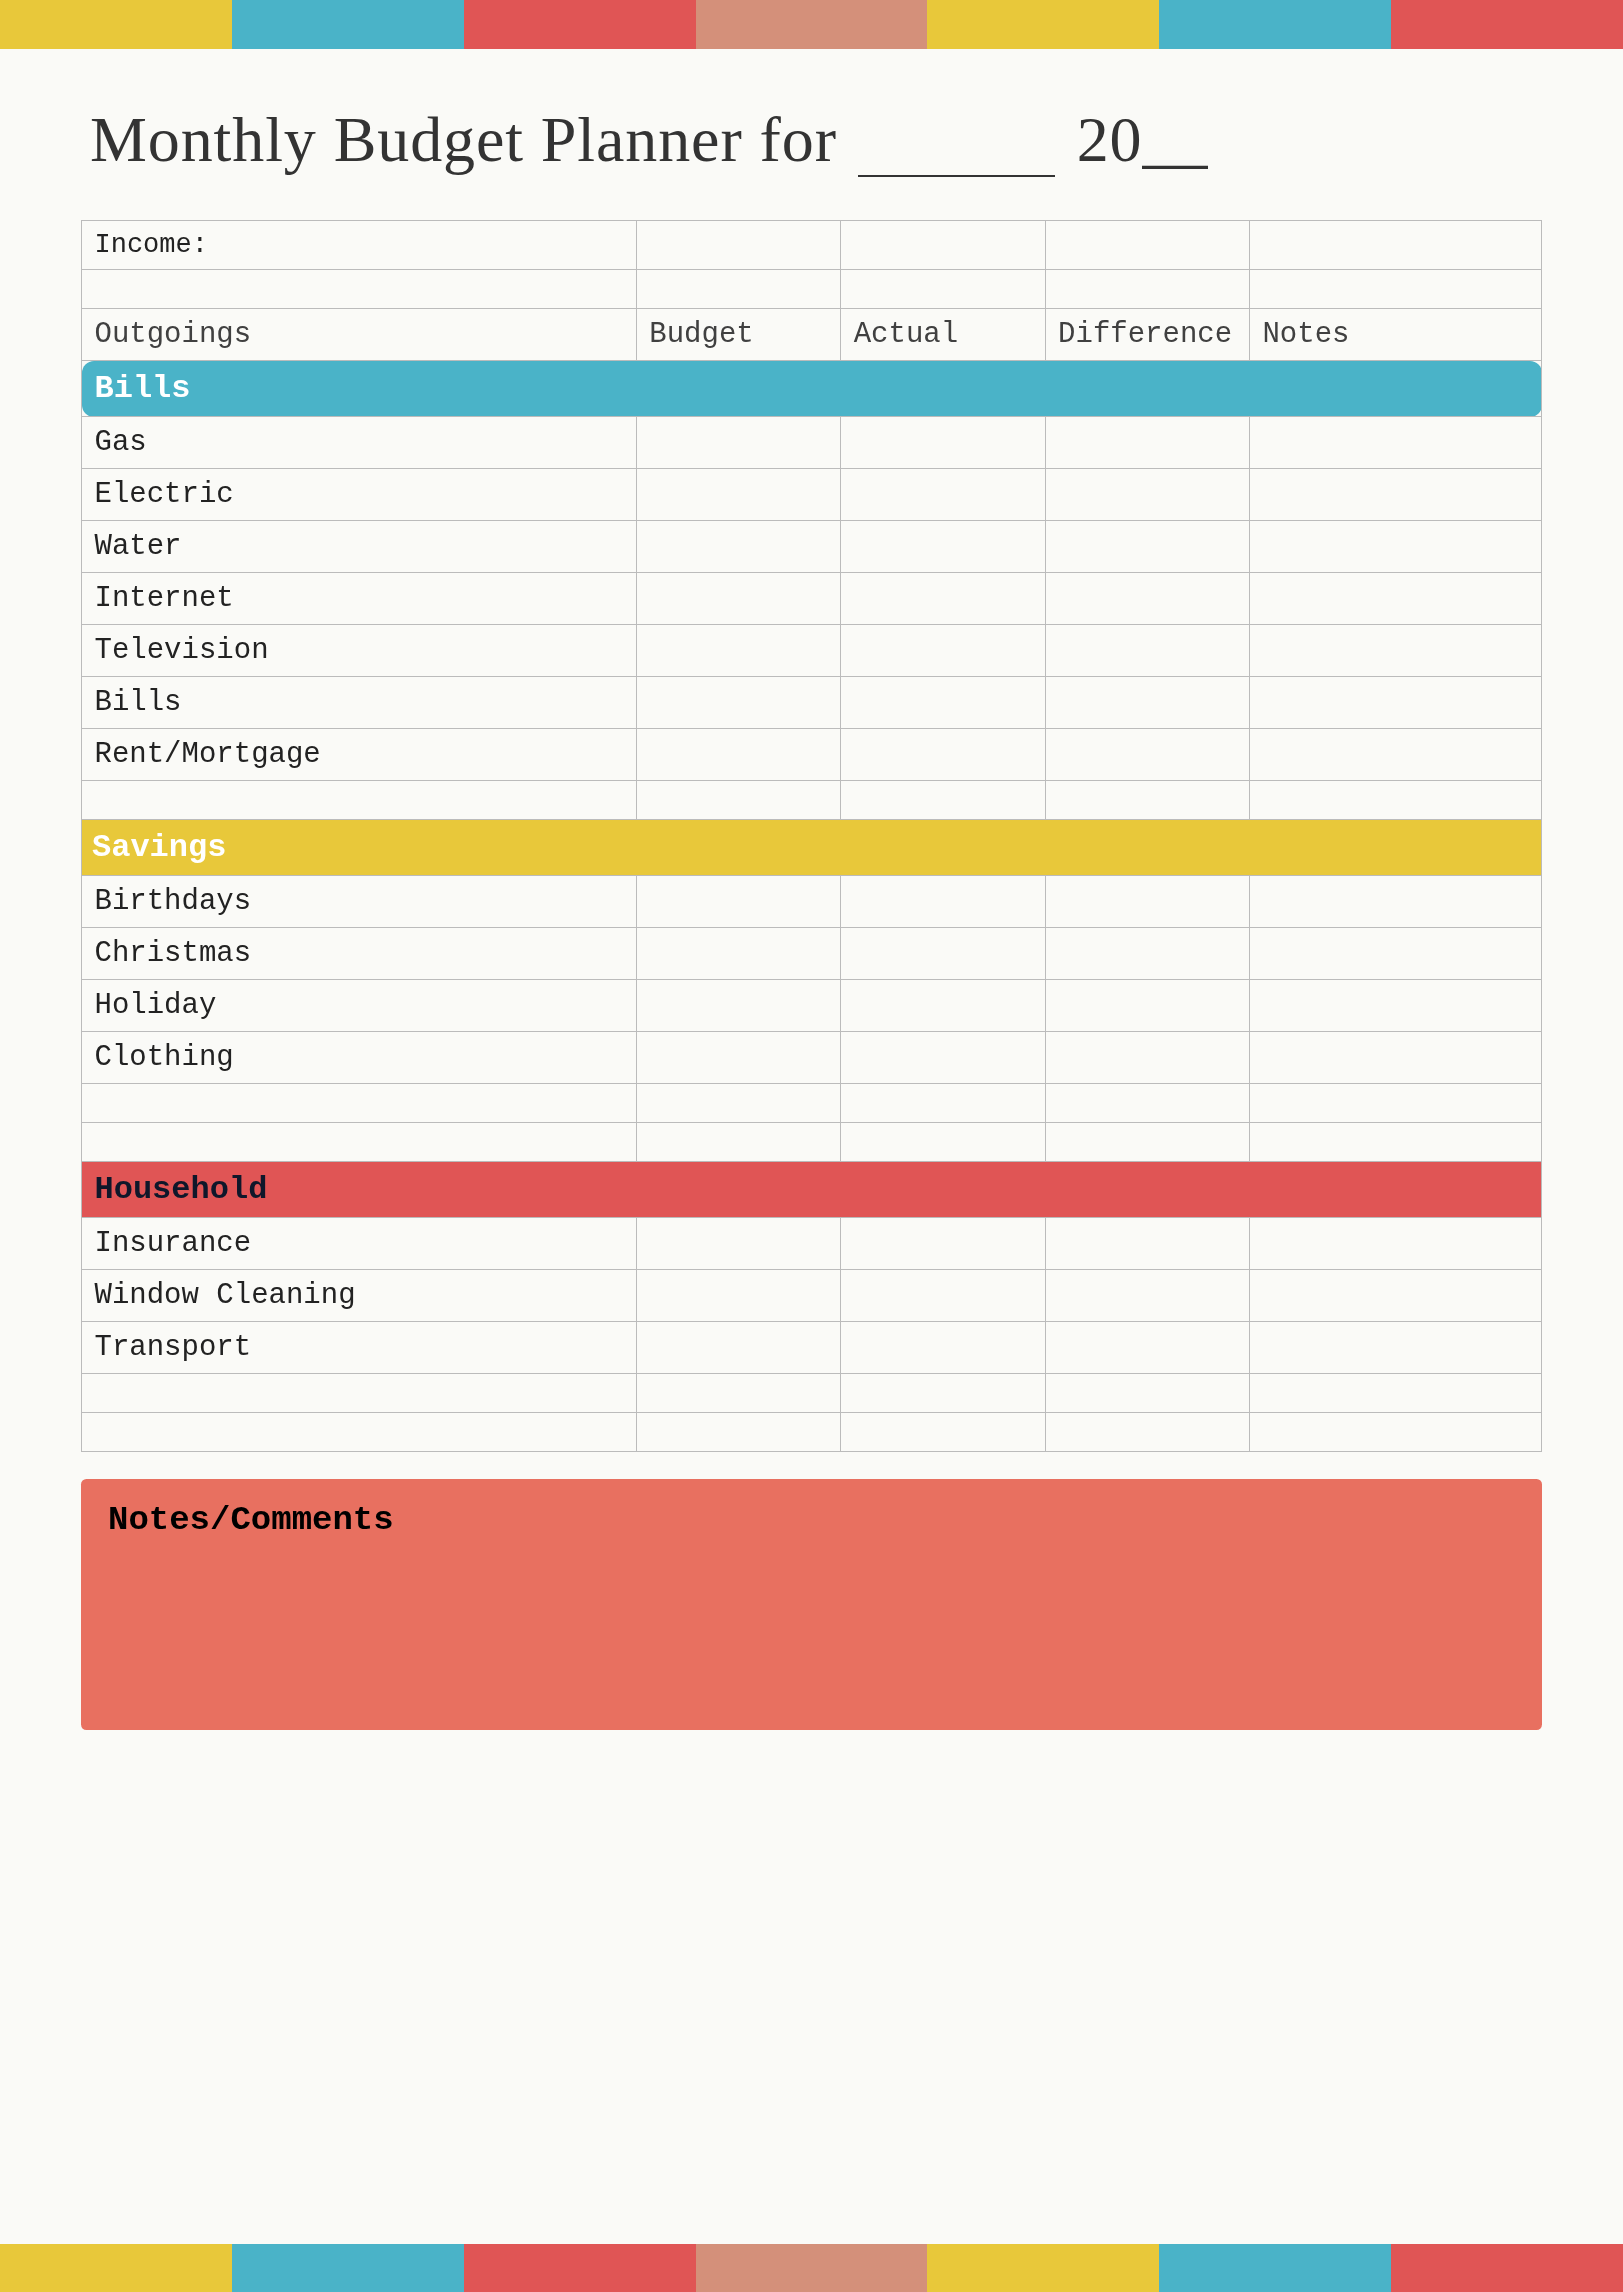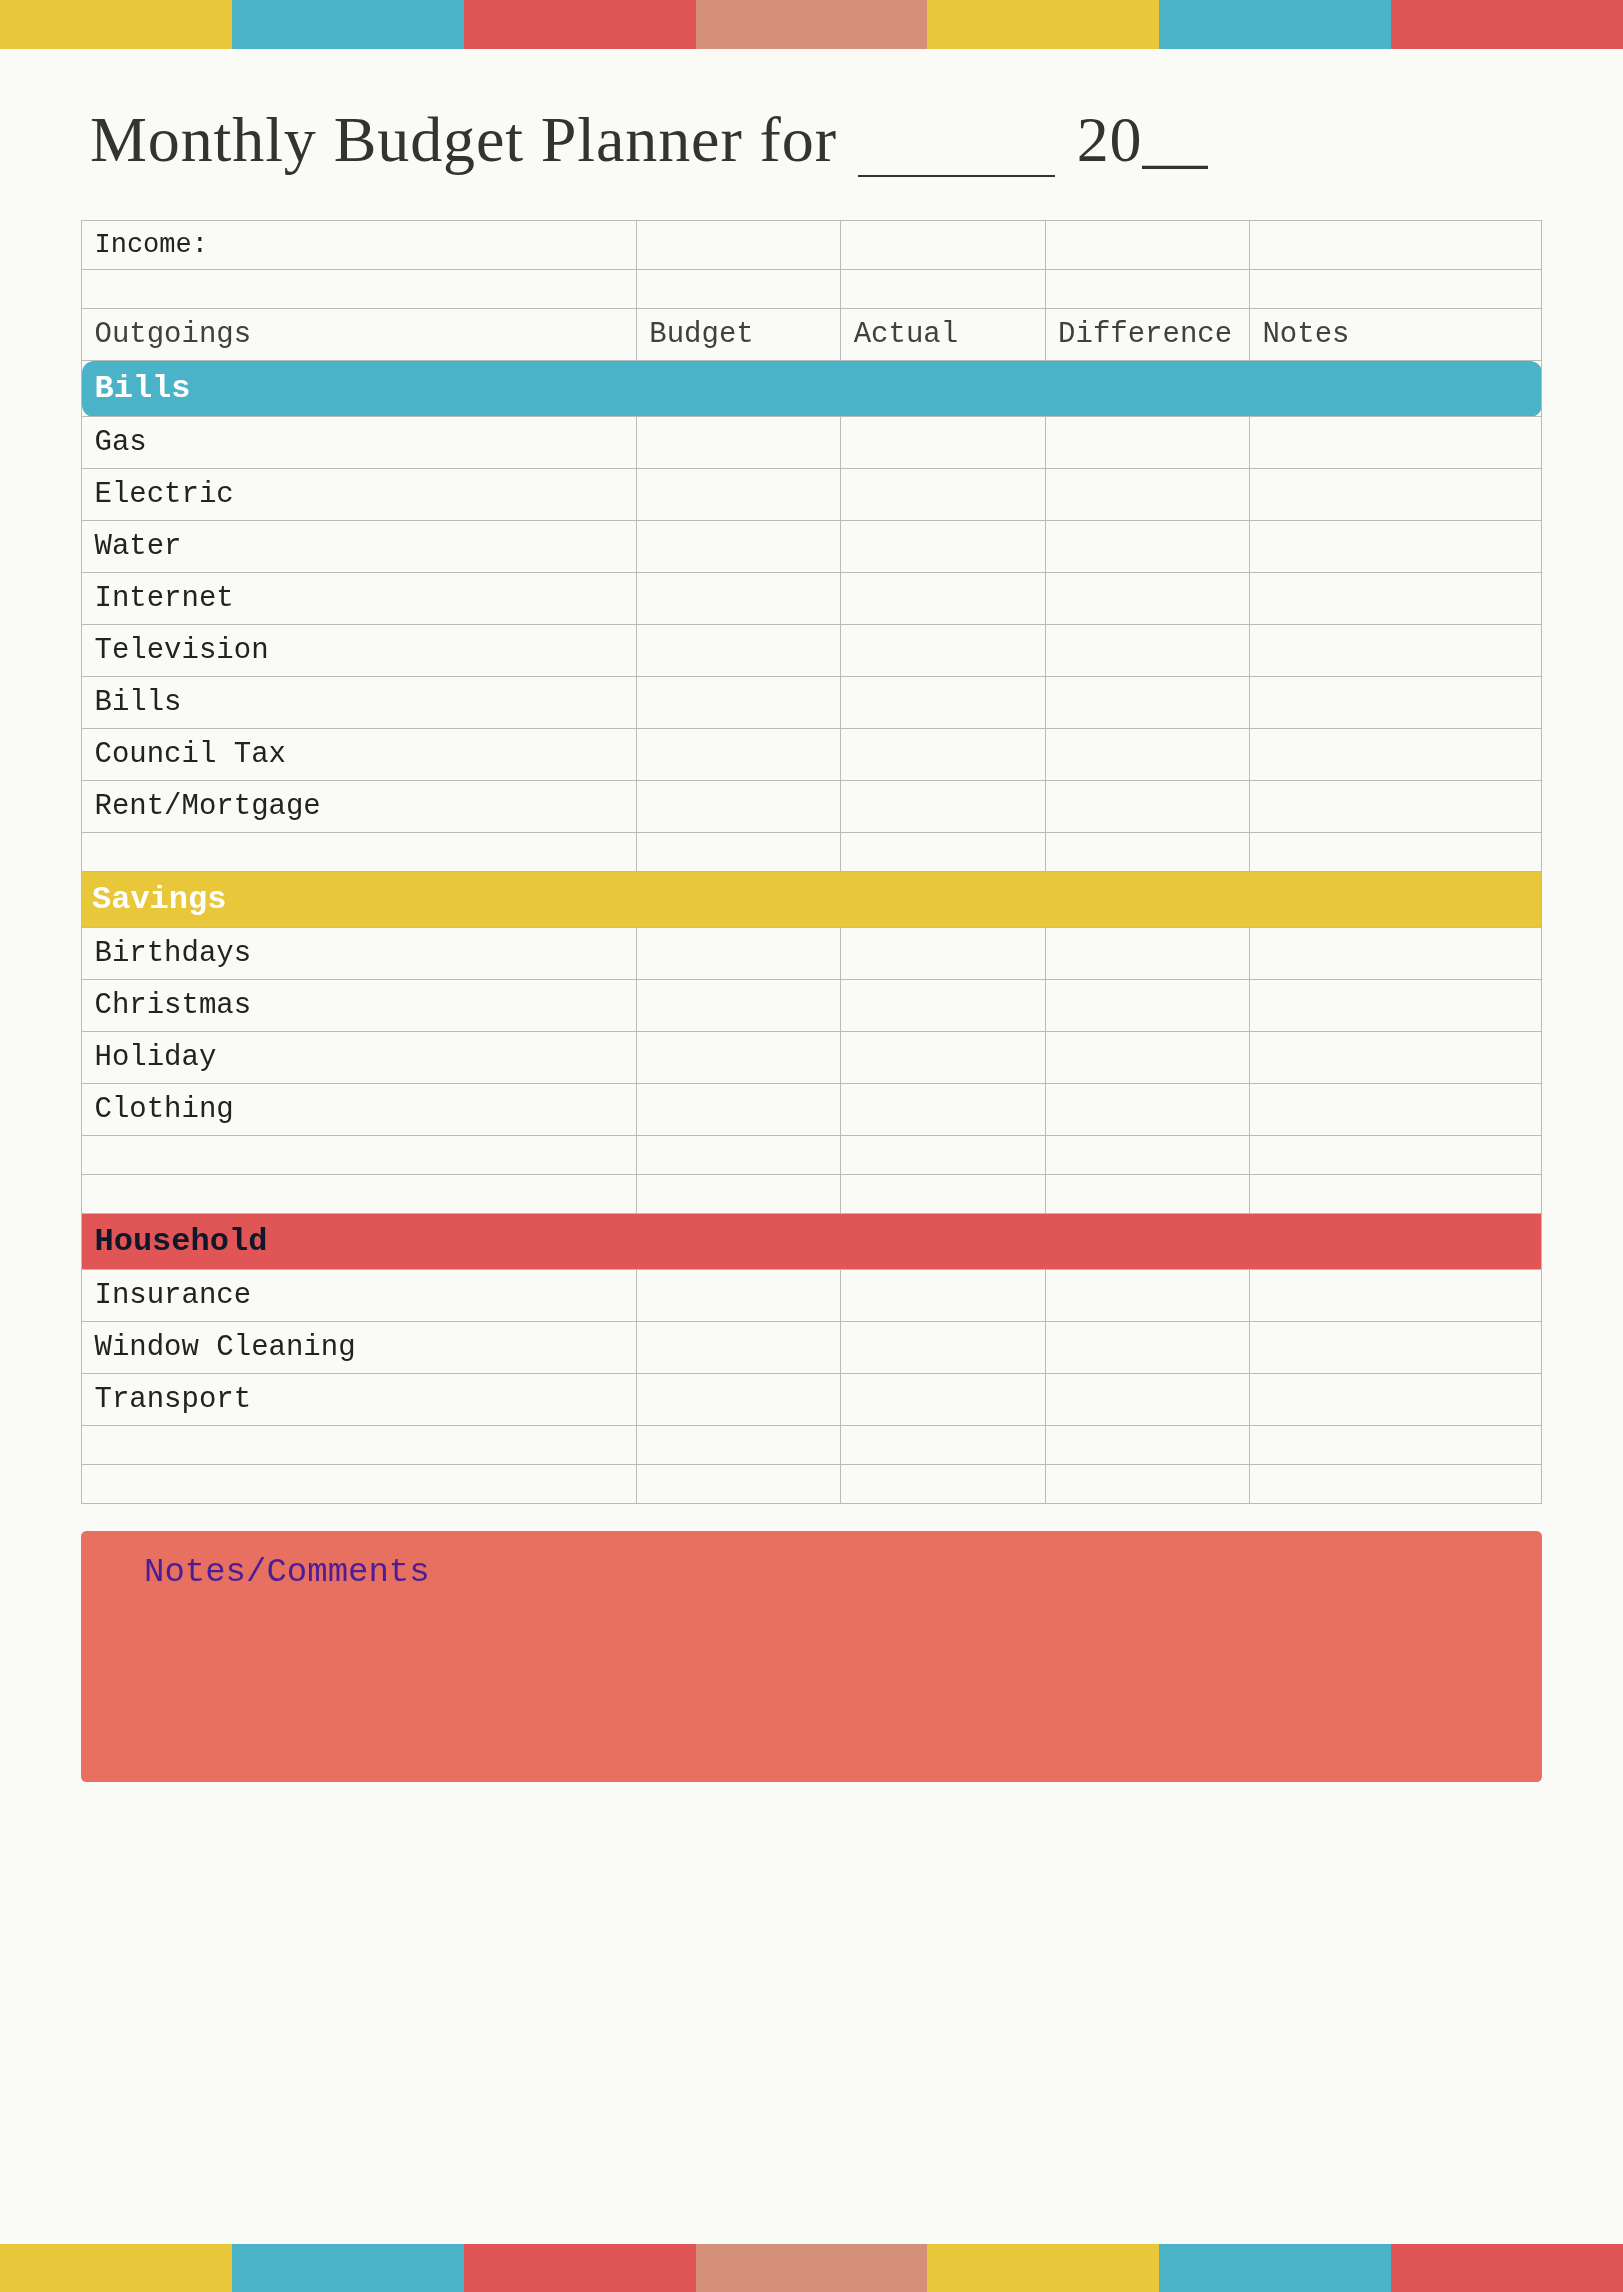--- a/index.html
+++ b/index.html
@@ -137,25 +137,24 @@
     }
 
     .notes-box {
       background: #e87060;
       border-radius: 5.4px;
       padding: 21.5px 27px;
       min-height: 233px;
     }
 
     .notes-title {
-      color: #4c1d95;
+      color: #000000;
       font-size: 34px;
-      font-weight: normal;
+      font-weight: bold;
       margin-bottom: 9px;
-      margin-left: 36px;
     }
 
     .notes-content {
       min-height: 161px;
     }
 
     
     .bottom-bars {
       display: flex;
       width: 100%;
@@ -268,27 +267,20 @@
             <td></td>
       </tr>
       <tr class="row-data">
         <td>Bills</td>
         <td></td>
             <td></td>
             <td></td>
             <td></td>
       </tr>
       <tr class="row-data">
-        <td>Council Tax</td>
-        <td></td>
-            <td></td>
-            <td></td>
-            <td></td>
-      </tr>
-      <tr class="row-data">
         <td>Rent/Mortgage</td>
         <td></td>
             <td></td>
             <td></td>
             <td></td>
       </tr>
 
       <tr class="row-empty">
         <td></td>
             <td></td>

